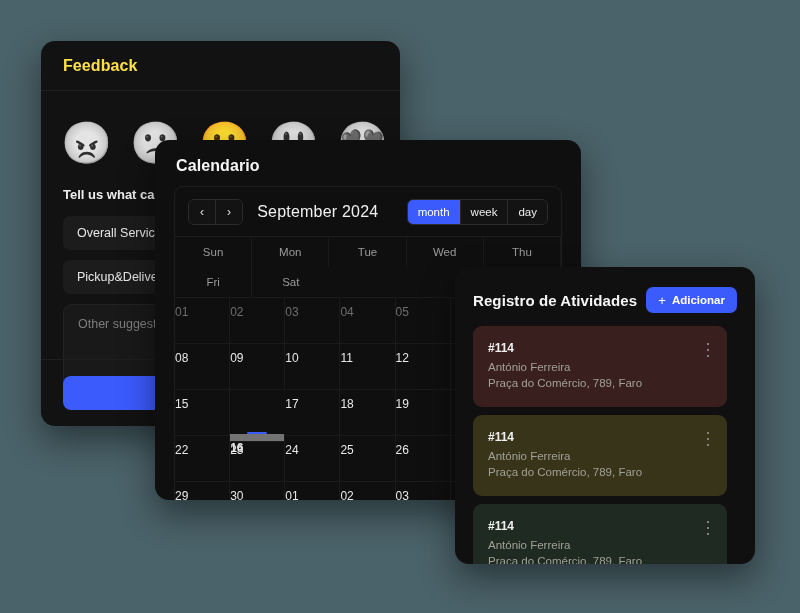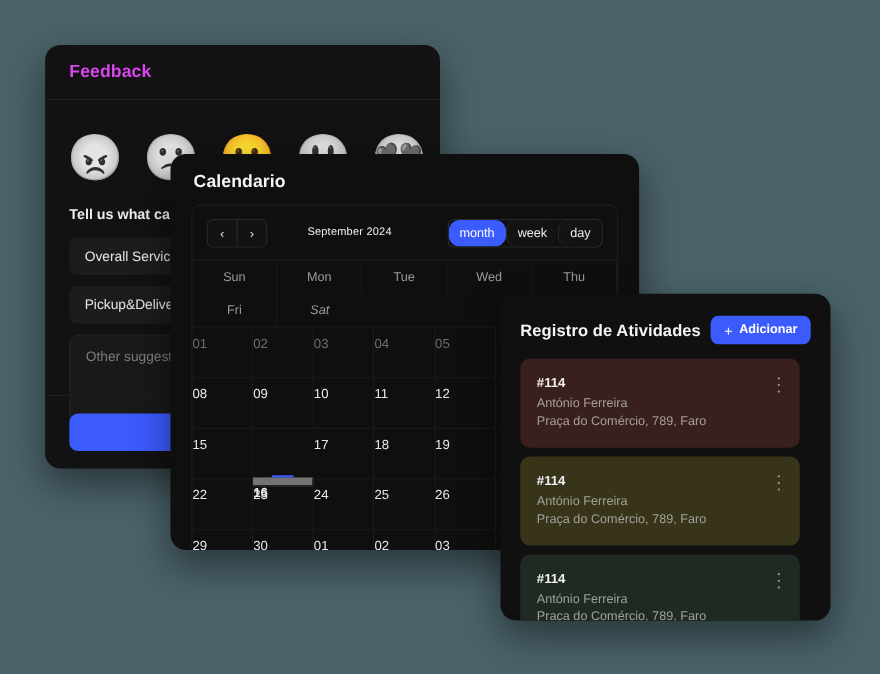--- a/index.html
+++ b/index.html
@@ -38,21 +38,21 @@
     z-index: 1;
   }
   .fb-header {
     height: 49px;
     display: flex;
     align-items: center;
     padding: 0 0 0 22px;
     border-bottom: 1px solid #1f1f1f;
   }
   .fb-title {
-    color: #d946ef;
+    color: #fde047;
     font-size: 16px;
     font-weight: bold;
     letter-spacing: .1px;
   }
   .fb-body {
     padding: 18px 22px 0 22px;
   }
   .emoji-row {
     display: flex;
     gap: 21px;
@@ -173,59 +173,58 @@
     color: #e0e0e0;
     font-size: 12px;
     background: #131313;
     cursor: pointer;
   }
   .nav-btn + .nav-btn { border-left: 1px solid #2b2b2b; }
   .cal-month {
     flex: 1;
     text-align: center;
     color: #f0f0f0;
-    font-size: 10px;
+    font-size: 16px;
     letter-spacing: .2px;
     margin-left: -14px;
   }
   .view-group {
     display: flex;
     border: 1px solid #2b2b2b;
     border-radius: 6px;
     overflow: hidden;
   }
   .view-btn {
     height: 24px;
     padding: 0 10px;
     display: flex;
     align-items: center;
     color: #ececec;
     font-size: 11.5px;
     background: #131313;
     cursor: pointer;
-    border-radius: 10px;
   }
   .view-btn + .view-btn { border-left: 1px solid #2b2b2b; }
   .view-btn.active {
     background: #3b5bfd;
     color: #fff;
   }
   .cal-weekdays {
     display: grid;
     grid-template-columns: repeat(5, 1fr);
     border-top: 1px solid #1e1e1e;
   }
   .cal-weekday {
     text-align: center;
     color: #9a9a9a;
     font-size: 11.5px;
     padding: 9px 0;
     border-right: 1px solid #1a1a1a;
   }
-  .cal-weekday:last-child { border-right: none; font-style: italic; }
+  .cal-weekday:last-child { border-right: none; }
   .cal-grid {
     display: grid;
     grid-template-columns: repeat(7, 1fr);
     grid-auto-rows: 46px;
     border-top: 1px solid #1a1a1a;
   }
   .cal-day {
     border-right: 1px solid #1a1a1a;
     border-bottom: 1px solid #1a1a1a;
     padding-top: 7px;

